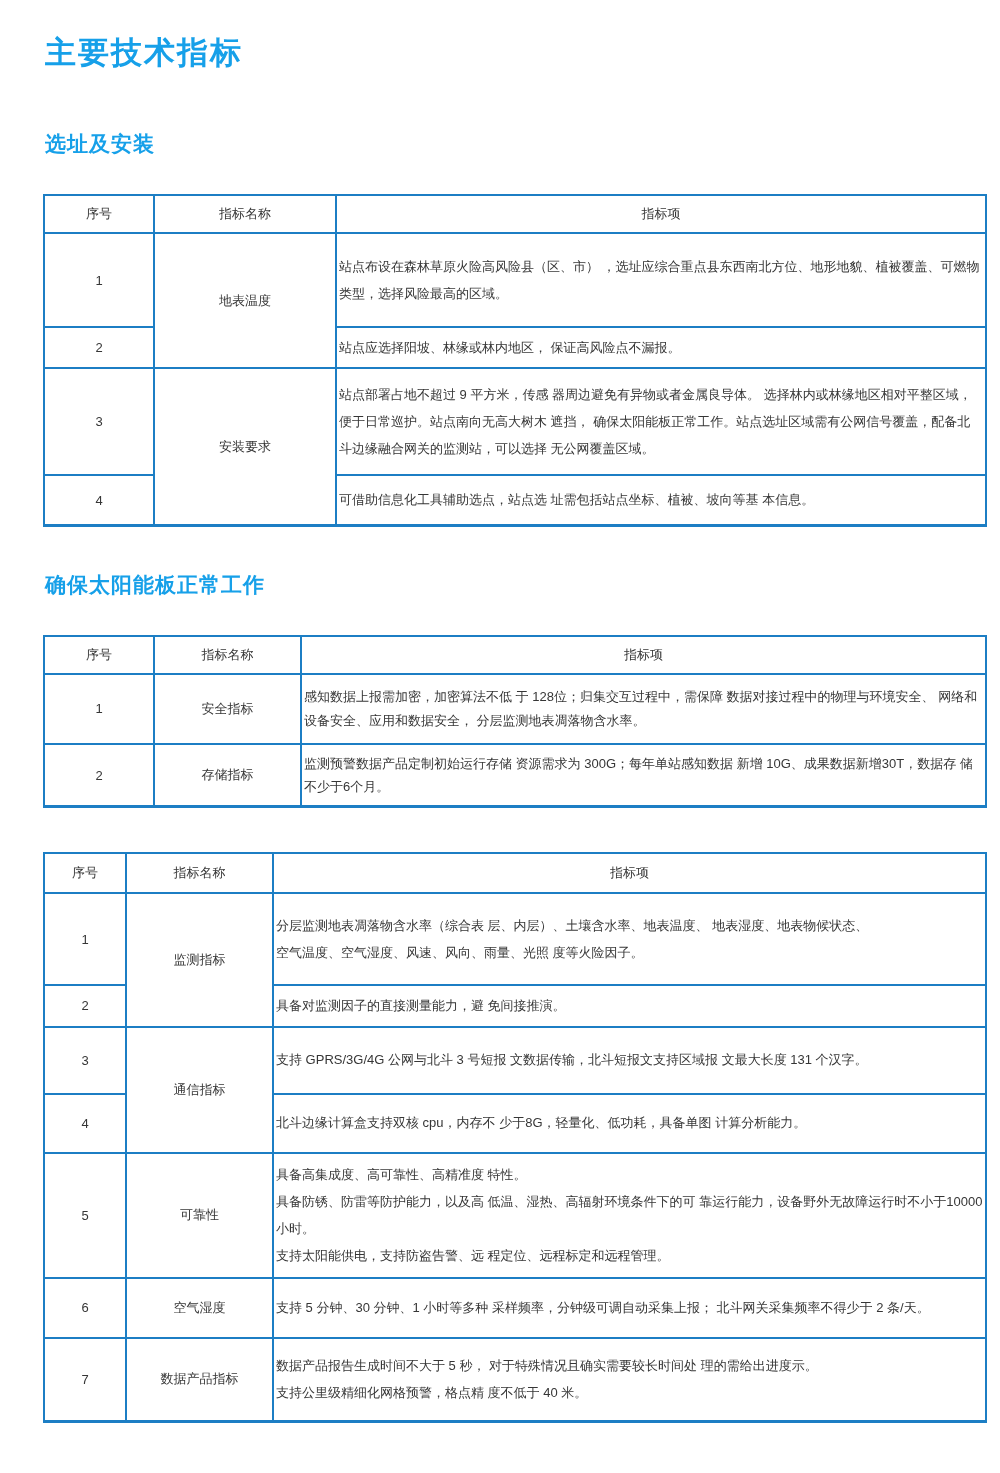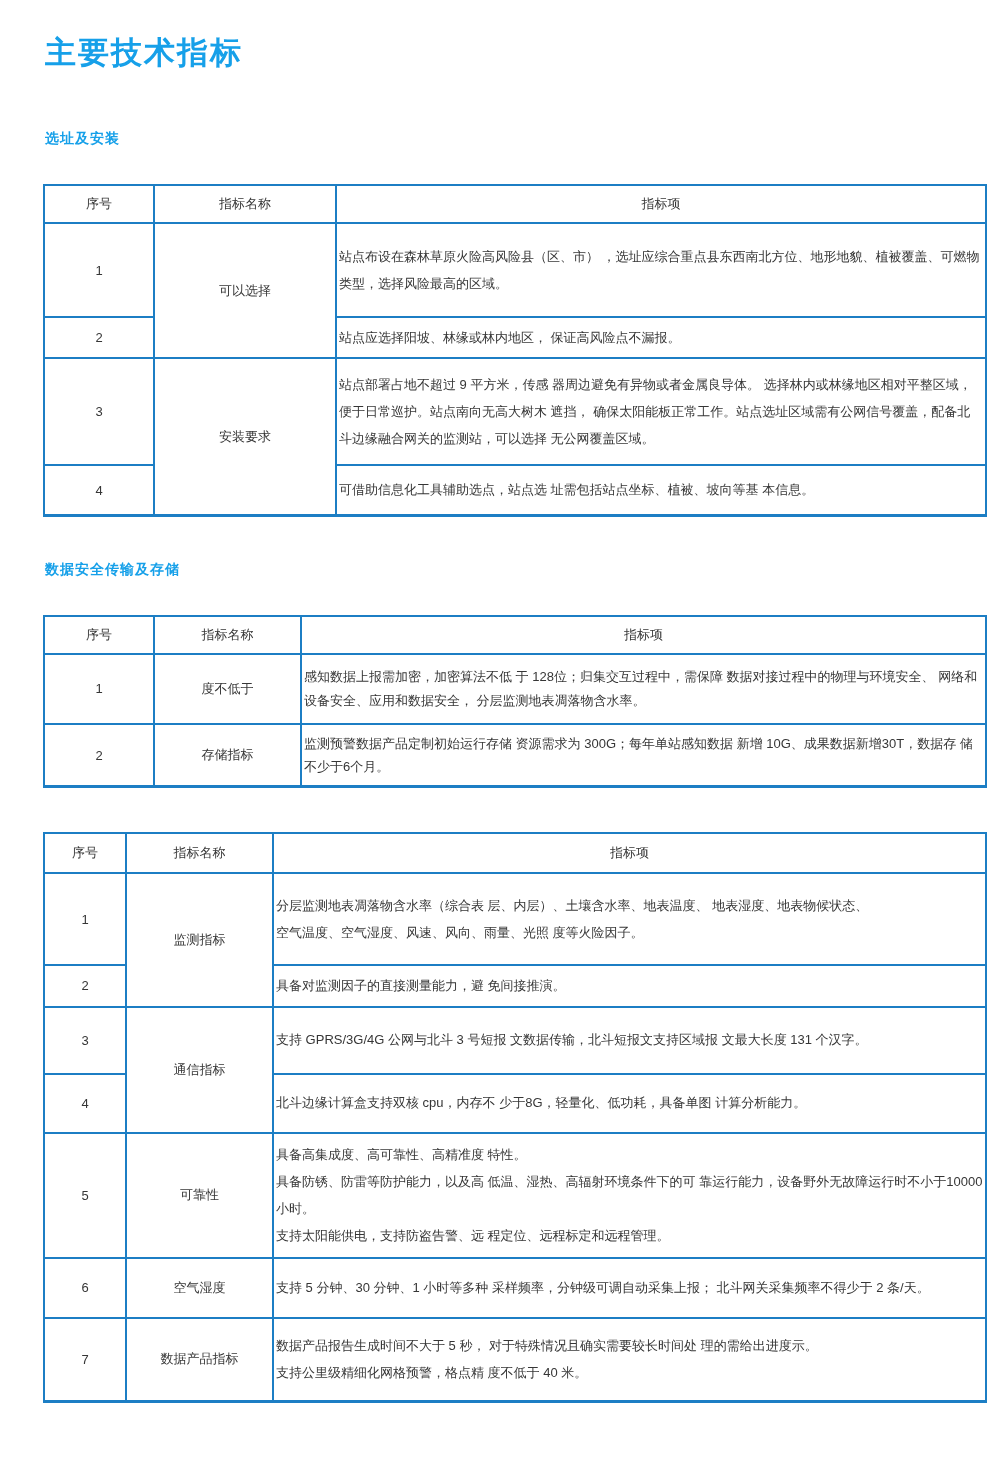--- a/index.html
+++ b/index.html
@@ -23,21 +23,21 @@
   }
   h1.page-title {
     color: var(--accent);
     font-size: 31px;
     font-weight: bold;
     margin: 0 0 56px 2px;
     letter-spacing: 2px;
   }
   h2.section-heading {
     color: var(--accent);
-    font-size: 14px;
+    font-size: 21px;
     font-weight: bold;
     margin: 0 0 36px 2px;
     letter-spacing: 1px;
   }
   table.spec-table {
     border-collapse: collapse;
     table-layout: fixed;
     width: 942px;
     margin: 0 0 44px 0;
     border-bottom: 3px solid var(--tableborder);
@@ -84,21 +84,21 @@
     <thead>
       <tr>
         <th>序号</th>
         <th>指标名称</th>
         <th>指标项</th>
       </tr>
     </thead>
     <tbody>
       <tr style="height:94px">
         <td class="cell-no">1</td>
-        <td class="cell-name" rowspan="2">可以选择</td>
+        <td class="cell-name" rowspan="2">地表温度</td>
         <td class="cell-item">
           <p>站点布设在森林草原火险高风险县（区、市） ，选址应综合重点县东西南北方位、地形地貌、植被覆盖、可燃物类型，选择风险最高的区域。</p>
         </td>
       </tr>
       <tr style="height:39px">
         <td class="cell-no">2</td>
         <td class="cell-item">
           <p>站点应选择阳坡、林缘或林内地区， 保证高风险点不漏报。</p>
         </td>
       </tr>
@@ -111,38 +111,38 @@
       </tr>
       <tr style="height:50px">
         <td class="cell-no">4</td>
         <td class="cell-item">
           <p>可借助信息化工具辅助选点，站点选 址需包括站点坐标、植被、坡向等基 本信息。</p>
         </td>
       </tr>
     </tbody>
   </table>
 
-  <h2 class="section-heading">数据安全传输及存储</h2>
+  <h2 class="section-heading">确保太阳能板正常工作</h2>
   <table class="spec-table t2">
     <colgroup>
       <col style="width:110px">
         <col style="width:147px">
         <col style="width:685px">
     </colgroup>
     <thead>
       <tr>
         <th>序号</th>
         <th>指标名称</th>
         <th>指标项</th>
       </tr>
     </thead>
     <tbody>
       <tr style="height:70px">
         <td class="cell-no">1</td>
-        <td class="cell-name">度不低于</td>
+        <td class="cell-name">安全指标</td>
         <td class="cell-item">
           <p>感知数据上报需加密，加密算法不低 于 128位；归集交互过程中，需保障 数据对接过程中的物理与环境安全、 网络和设备安全、应用和数据安全， 分层监测地表凋落物含水率。</p>
         </td>
       </tr>
       <tr style="height:63px">
         <td class="cell-no">2</td>
         <td class="cell-name">存储指标</td>
         <td class="cell-item">
           <p>监测预警数据产品定制初始运行存储 资源需求为 300G；每年单站感知数据 新增 10G、成果数据新增30T，数据存 储不少于6个月。</p>
         </td>

